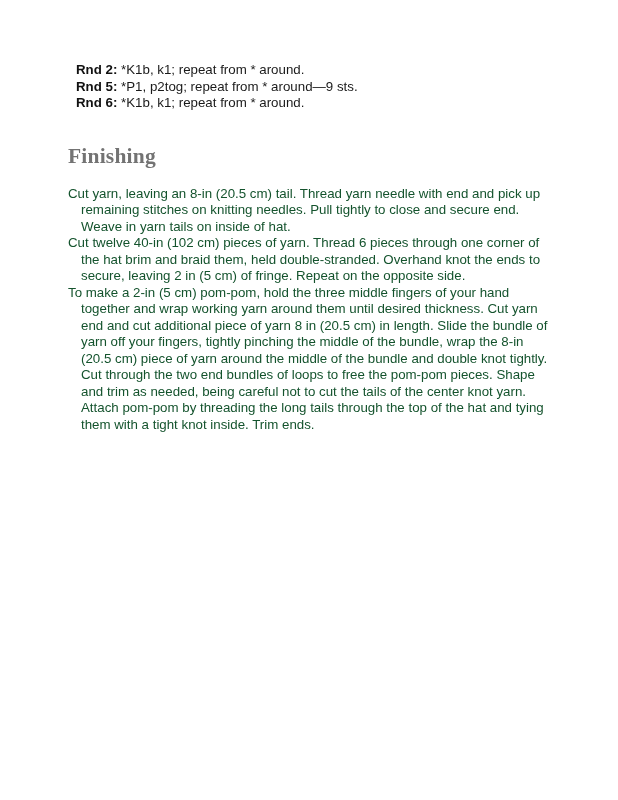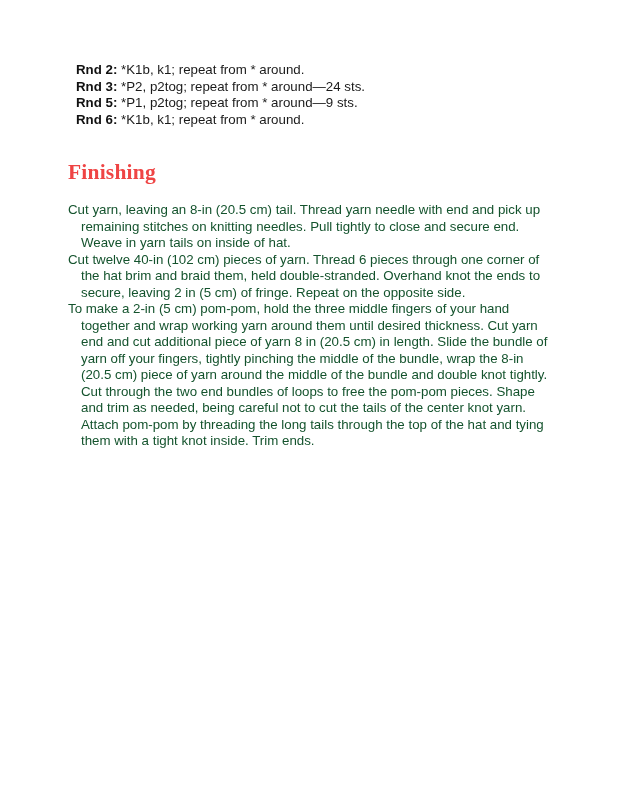--- a/index.html
+++ b/index.html
@@ -34,42 +34,41 @@
   }
   ul.rounds b {
     font-weight: bold;
     color: #111111;
   }
   h2.section-heading {
     font-family: "Liberation Serif", serif;
     font-weight: bold;
     font-size: 21.5px;
     line-height: 26px;
-    color: #ef4444;
+    color: #737373;
     margin: 31px 0 17px 0;
     letter-spacing: 0.2px;
   }
   p.body-para {
     margin: 0;
     font-size: 13.3px;
     line-height: 16.5px;
     padding-left: 13px;
     text-indent: -13px;
     color: #14532d;
   }
 </style>
 </head>
 <body>
 
 <div class="page">
   <div class="content">
 
     <ul class="rounds">
       <li><b>Rnd 2:</b> <span>*K1b, k1; repeat from * around.</span></li>
-      <li><b>Rnd 3:</b> <span>*P2, p2tog; repeat from * around—24 sts.</span></li>
       <li><b>Rnd 5:</b> <span>*P1, p2tog; repeat from * around—9 sts.</span></li>
       <li><b>Rnd 6:</b> <span>*K1b, k1; repeat from * around.</span></li>
     </ul>
 
     <h2 class="section-heading">Finishing</h2>
 
     <p class="body-para">Cut yarn, leaving an 8-in (20.5 cm) tail. Thread yarn needle with end and pick up remaining stitches on knitting needles. Pull tightly to close and secure end. Weave in yarn tails on inside of hat.</p>
     <p class="body-para">Cut twelve 40-in (102 cm) pieces of yarn. Thread 6 pieces through one corner of the hat brim and braid them, held double-stranded. Overhand knot the ends to secure, leaving 2 in (5 cm) of fringe. Repeat on the opposite side.</p>
     <p class="body-para">To make a 2-in (5 cm) pom-pom, hold the three middle fingers of your hand together and wrap working yarn around them until desired thickness. Cut yarn end and cut additional piece of yarn 8 in (20.5 cm) in length. Slide the bundle of yarn off your fingers, tightly pinching the middle of the bundle, wrap the 8-in (20.5 cm) piece of yarn around the middle of the bundle and double knot tightly. Cut through the two end bundles of loops to free the pom-pom pieces. Shape and trim as needed, being careful not to cut the tails of the center knot yarn. Attach pom-pom by threading the long tails through the top of the hat and tying them with a tight knot inside. Trim ends.</p>
 

